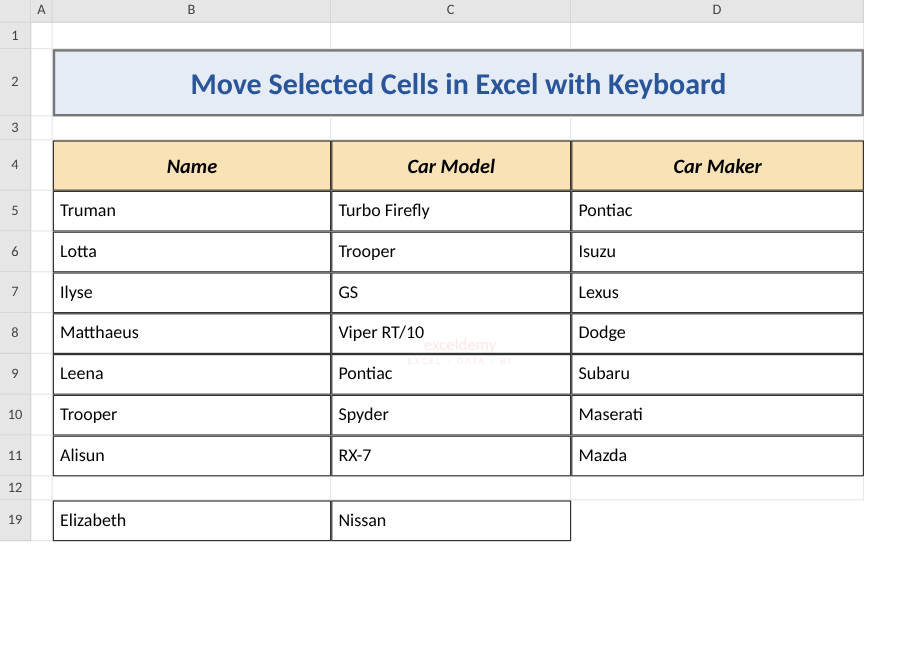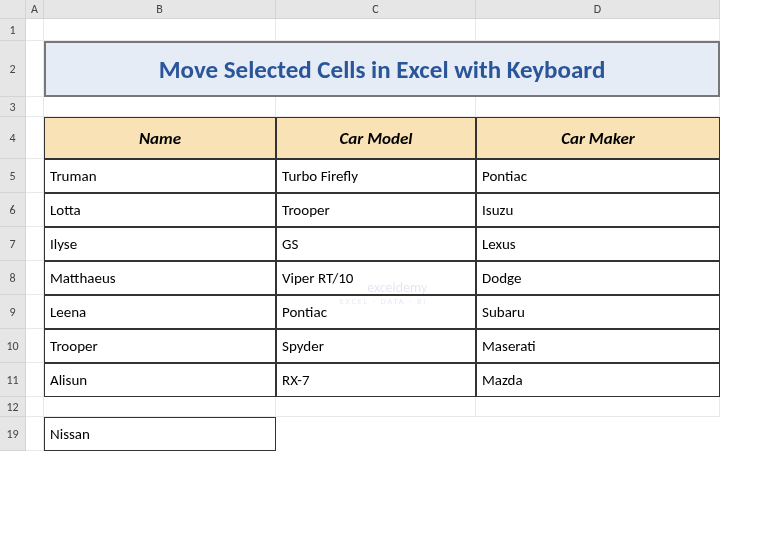--- a/index.html
+++ b/index.html
@@ -5,21 +5,21 @@
 * { box-sizing: border-box; margin: 0; padding: 0; }
 body { font-family: Calibri, Arial, sans-serif; background: #fff; position: relative; width: 767px; height: 558px; overflow: hidden; }
 .sheet { display: grid; grid-template-columns: 26px 18px 232px 200px 244px; grid-template-rows: 19px 22px 56px 20px 42px 34px 34px 34px 34px 34px 34px 34px 20px 34px; }
 .hdr { background: #e6e6e6; border-right: 1px solid #d4d4d4; border-bottom: 1px solid #d4d4d4; font-size: 12px; color: #444; display: flex; align-items: center; justify-content: center; }
 .hdr.row { justify-content: center; }
 .corner { background: #e6e6e6; border-right: 1px solid #d4d4d4; border-bottom: 1px solid #d4d4d4; }
 .cell { border-right: 1px solid #e8e8e8; border-bottom: 1px solid #e8e8e8; }
 .title { grid-column: 3 / 6; grid-row: 3; background: #e6ecf5; color: #2a5599; font-size: 25px; font-weight: bold; display: flex; align-items: center; justify-content: center; border: 2px solid #777; }
 .th { background: #f9e3b6; font-size: 17px; font-weight: bold; display: flex; align-items: center; justify-content: center; border: 1px solid #333; font-style: italic; }
 .td { font-size: 15px; display: flex; align-items: center; padding-left: 5px; border: 1px solid #333; background: #fff; }
-.watermark { position: absolute; left: 50%; top: 50%; transform: translate(-50%, 0); opacity: 0.12; font-size: 14px; color: #4c1d95; text-align: right; pointer-events: none; }
+.watermark { position: absolute; left: 50%; top: 50%; transform: translate(-50%, 0); opacity: 0.12; font-size: 14px; color: #ef4444; text-align: center; pointer-events: none; }
 .watermark .sub { font-size: 8px; letter-spacing: 2px; }
 </style>
 </head>
 <body>
 
 <div class="sheet">
   <div class="corner"></div>
   <div class="hdr">A</div>
   <div class="hdr">B</div>
   <div class="hdr">C</div>
@@ -90,19 +90,20 @@
   <div class="td">Mazda</div>
 
   <div class="hdr row">12</div>
   <div class="cell"></div>
     <div class="cell"></div>
     <div class="cell"></div>
     <div class="cell"></div>
 
   <div class="hdr row">19</div>
   <div class="cell"></div>
+  <div class="td">Elizabeth</div>
   <div class="td">Nissan</div>
 </div>
 
 <div class="watermark">
   <div>exceldemy</div>
   <div class="sub">EXCEL · DATA · BI</div>
 </div>
 
 </body></html>

